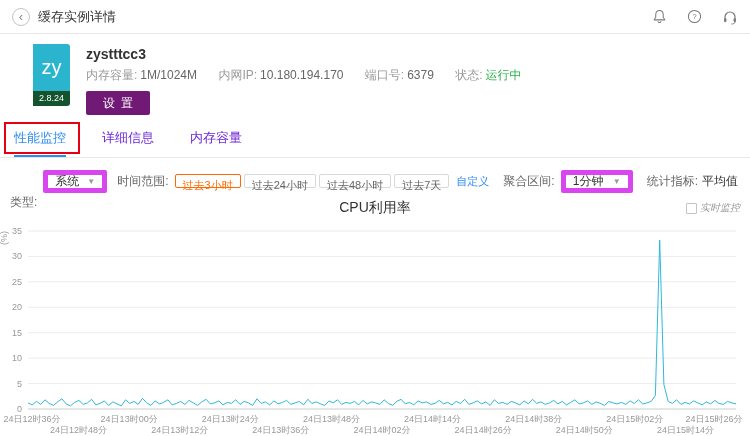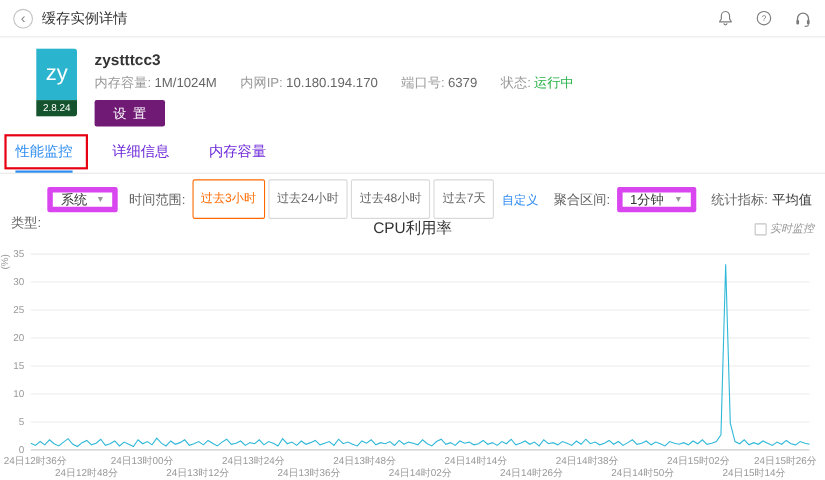--- a/index.html
+++ b/index.html
@@ -33,21 +33,21 @@
   .tabs { display: flex; border-bottom: 1px solid #e8e8e8; padding: 0 14px; position: relative; margin-top: 6px; }
   .tab { font-size: 13px; color: #6d28d9; padding: 8px 0 8px; margin-right: 36px; cursor: pointer; border-bottom: 2px solid transparent; }
   .tab.active { color: #2d8cf0; border-bottom-color: #2d8cf0; }
   .red-annotation { position: absolute; left: 4px; top: 1px; width: 76px; height: 32px; border: 2px solid #e60012; pointer-events: none; }
   
   .filter-row { display: flex; align-items: center; padding: 0 10px; margin-top: 11px; font-size: 12px; color: #666; height: 24px; white-space: nowrap; }
   .flabel { margin: 0 6px 0 10px; }
   .flabel:first-child { margin-left: 0; margin-top: 42px; }
   .select { border: 5px solid #d946ef; border-radius: 2px; height: 23px; display: inline-flex; align-items: center; justify-content: space-between; padding: 0 7px; color: #333; background: #fff; cursor: pointer; }
   .select .chev { color: #999; font-size: 8px; margin-left: 8px; }
-  .range-btn { display: inline-block; border: 1px solid #d9d9d9; background: #fff; height: 36px; line-height: 20px; padding: 0 7px; font-size: 11px; color: #666; margin-right: 3px; border-radius: 2px; cursor: pointer; font-family: inherit; }
+  .range-btn { display: inline-block; border: 1px solid #d9d9d9; background: #fff; height: 14px; line-height: 20px; padding: 0 7px; font-size: 11px; color: #666; margin-right: 3px; border-radius: 2px; cursor: pointer; font-family: inherit; }
   .range-btn.active { border-color: #ff6a00; color: #ff6a00; }
   .custom-link { color: #2d8cf0; font-size: 11px; margin: 0 4px; cursor: pointer; }
   .stat-wrap { margin-left: 14px; }
   .stat-val { color: #333; margin-left: 4px; }
   
   .chart-section { position: relative; margin-top: 6px; }
   .chart-title { text-align: center; font-size: 14px; color: #333; height: 18px; }
   .realtime { position: absolute; right: 10px; top: 2px; display: flex; align-items: center; cursor: pointer; font-style: italic; }
   .realtime .box { width: 11px; height: 11px; border: 1px solid #c4c4c4; border-radius: 1px; background: #fff; display: inline-block; }
   .realtime .rt-label { font-size: 10px; color: #999; margin-left: 3px; }

